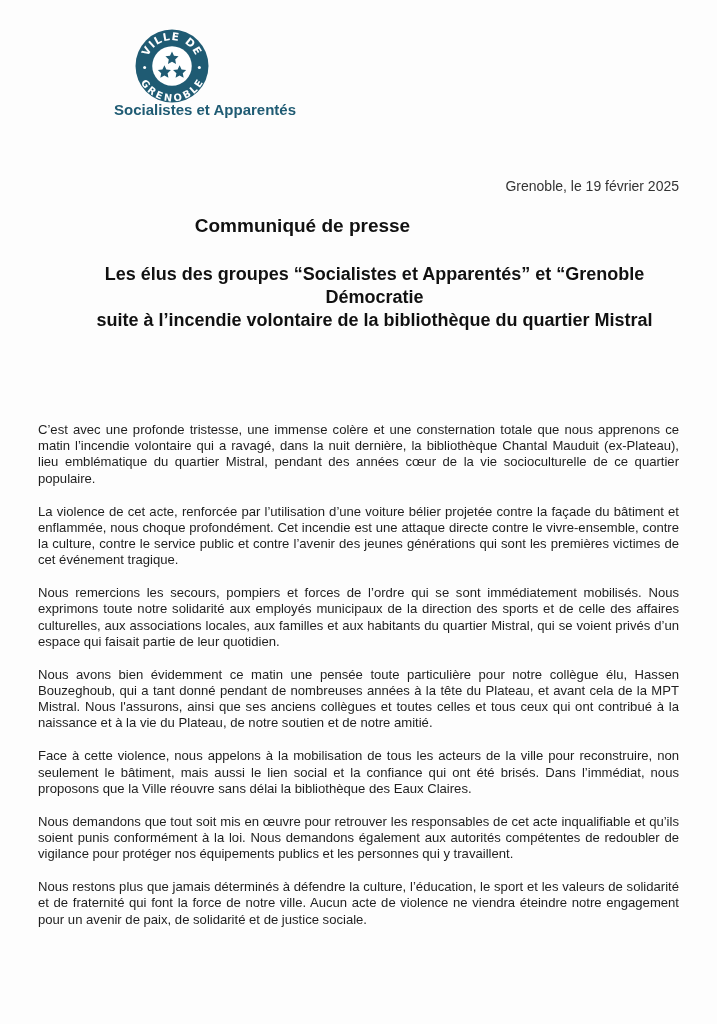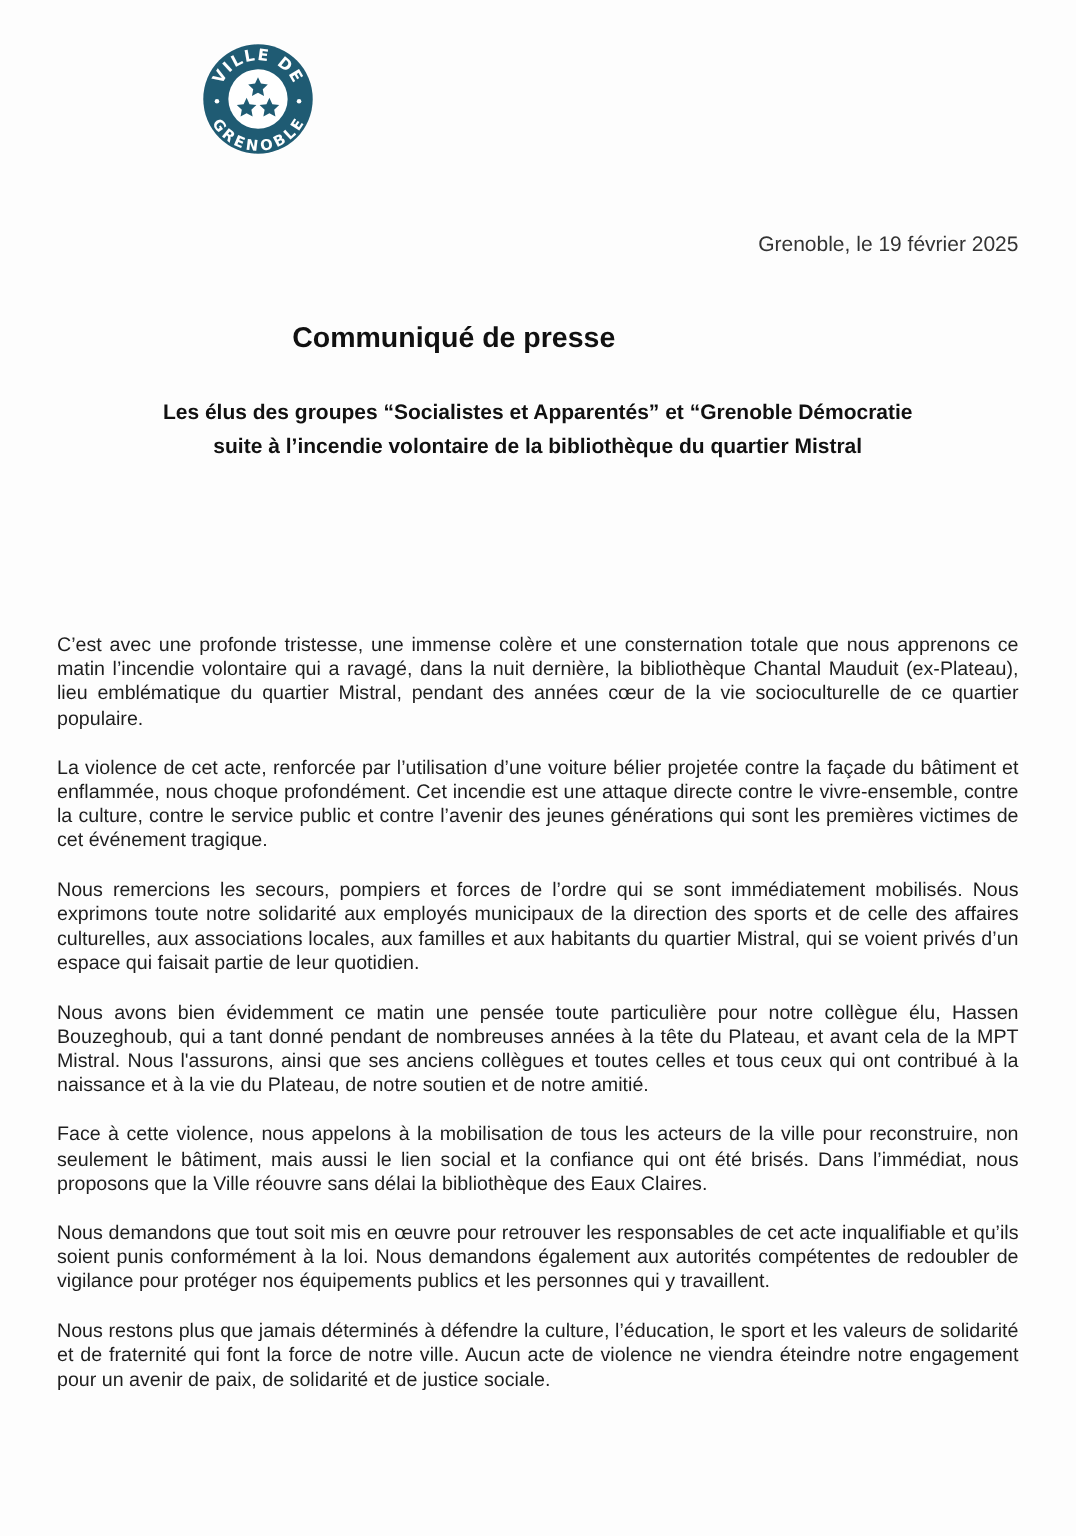--- a/index.html
+++ b/index.html
@@ -10,29 +10,29 @@
   }
   .logo {
     position: absolute; left: 134px; top: 28px; width: 76px; height: 76px;
   }
   .org {
     position: absolute; left: 60px; top: 100px; width: 290px;
     text-align: center; color: #1f5b73; font-weight: bold; line-height: 19px; font-size: 15px;
   }
   .org div { white-space: nowrap; }
   .date {
-    position: absolute; right: 38px; top: 154px; font-size: 14px; color: #333; text-align: center;
+    position: absolute; right: 38px; top: 178px; font-size: 14px; color: #333; text-align: center;
   }
   .press-title {
     position: absolute; left: 0; width: 605px; top: 215px; text-align: center;
     font-weight: bold; font-size: 19px; color: #111;
   }
   .headline {
-    position: absolute; left: 40px; width: 637px; top: 263px; text-align: center;
-    font-weight: bold; font-size: 14px; line-height: 23px; color: #111;
+    position: absolute; left: 56px; width: 637px; top: 263px; text-align: center;
+    font-weight: bold; font-size: 18px; line-height: 23px; color: #111;
   }
   .body {
     position: absolute; left: 38px; width: 641px; top: 374px;
     font-size: 13.1px; line-height: 16.2px; color: #1e1e1e; text-align: justify; margin-top: 48px;
   }
   .body p { margin: 0 0 16.8px 0; }
 </style>
 </head>
 <body>
 
@@ -58,20 +58,21 @@
     <g transform="translate(40,58)">
       <polygon points="0,-9 2.6,-3.5 8.6,-2.8 4.2,1.5 5.3,7.3 0,4.5 -5.3,7.3 -4.2,1.5 -8.6,-2.8 -2.6,-3.5"></polygon>
     </g>
     <g transform="translate(60,58)">
       <polygon points="0,-9 2.6,-3.5 8.6,-2.8 4.2,1.5 5.3,7.3 0,4.5 -5.3,7.3 -4.2,1.5 -8.6,-2.8 -2.6,-3.5"></polygon>
     </g>
   </g>
 </svg>
 
 <div class="org">
+  <div>Socialistes et Apparentés</div>
 </div>
 
 <div class="date">Grenoble, le 19 février 2025</div>
 
 <div class="press-title">Communiqué de presse</div>
 
 <div class="headline">
   <div>Les élus des groupes “Socialistes et Apparentés” et “Grenoble Démocratie</div>
   <div>suite à l’incendie volontaire de la bibliothèque du quartier Mistral</div>
 </div>

